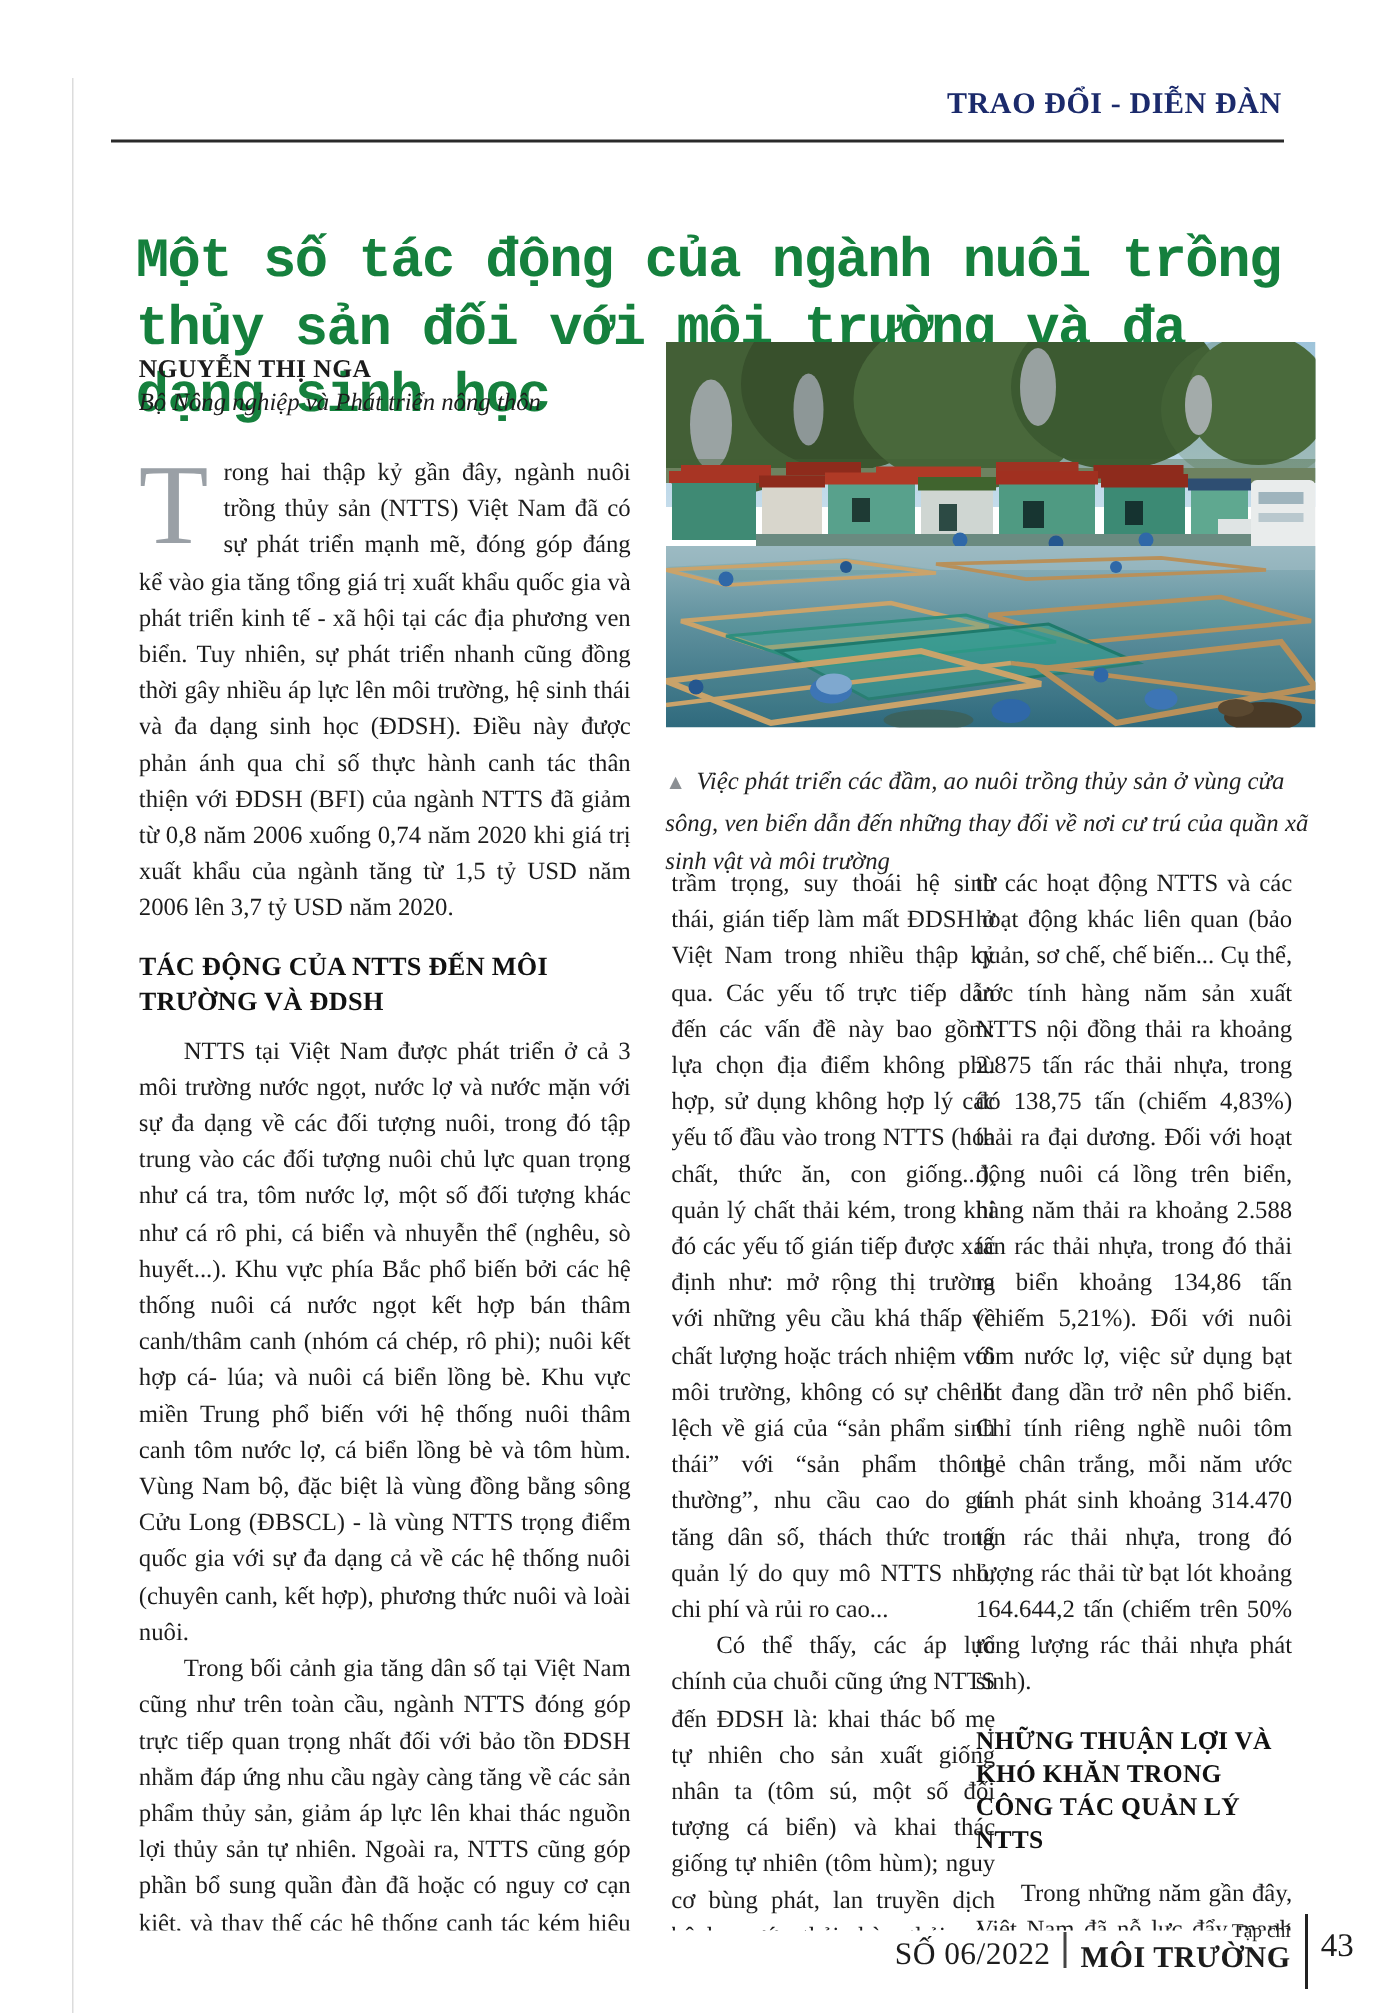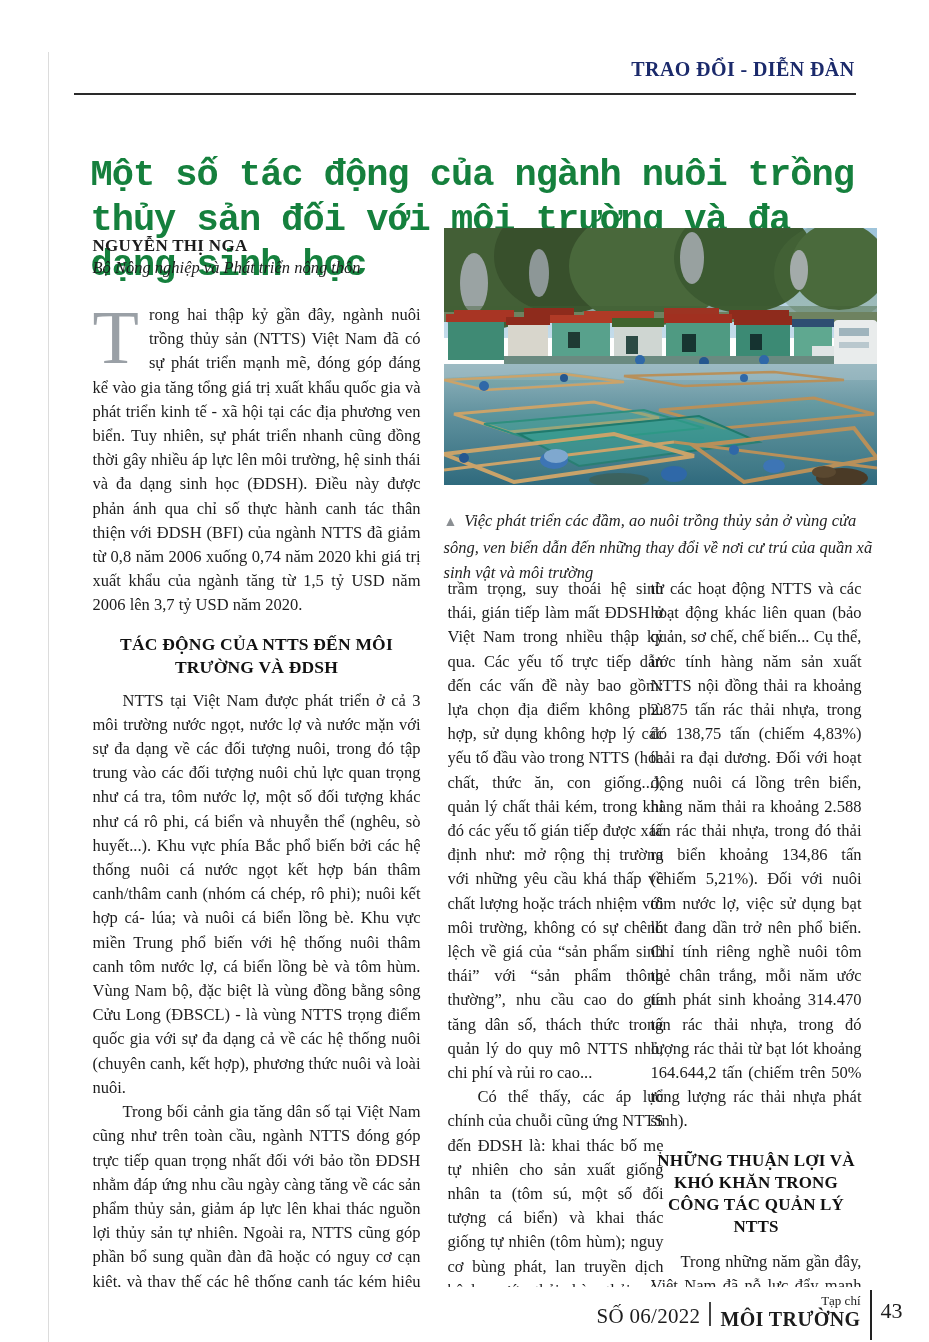--- a/index.html
+++ b/index.html
@@ -27,32 +27,32 @@
   .right-col{position:absolute;left:640px;top:577px;width:211px;height:710px;overflow:hidden;}
 
   p.body{font-size:16.5px;line-height:24.2px;text-align:justify;margin:0;text-indent:30px;}
   p.body.noindent{text-indent:0;}
   .dropcap{
     float:left;font-size:76px;line-height:56px;padding:6px 10px 0 0;color:#9aa0a6;
     font-family:"Liberation Serif","DejaVu Serif",serif;
   }
   h2.sect{
     font-size:17.5px;line-height:23px;font-weight:bold;letter-spacing:.2px;color:#111;
-    margin:15px 0 10px 0;text-align:center;
+    margin:15px 0 10px 0;text-align:left;
   }
   .mid-col h2.sect,.right-col h2.sect{font-size:17px;line-height:22px;margin:16px 0 12px 0;}
 
   .photo{position:absolute;left:433px;top:228px;width:433px;height:257px;}
   .caption{
     position:absolute;left:433px;top:508px;width:436px;font-style:italic;
     font-size:16.5px;line-height:25.5px;color:#222;text-align:left;
   }
   .caption .tri{font-style:normal;color:#8b8f93;font-size:14px;margin-right:7px;}
 
-  .footer{position:absolute;right:16px;bottom:10px;display:flex;align-items:flex-end;gap:9px;}
+  .footer{position:absolute;right:16px;bottom:24px;display:flex;align-items:flex-end;gap:9px;}
   .footer .issue{font-size:21px;letter-spacing:.3px;padding-bottom:3px;}
   .footer .sep1{width:2px;height:24px;background:#444;margin-bottom:6px;}
   .journal{display:flex;flex-direction:column;align-items:flex-end;}
   .journal .jl{font-size:13px;line-height:14px;}
   .journal .jn{font-size:20px;line-height:22px;font-weight:bold;letter-spacing:.4px;padding-bottom:2px;}
   .footer .sep2{width:2px;height:50px;background:#222;margin-bottom:-8px;}
   .footer .pageno{font-size:22px;padding-bottom:8px;}
 </style>
 </head>
 <body>

